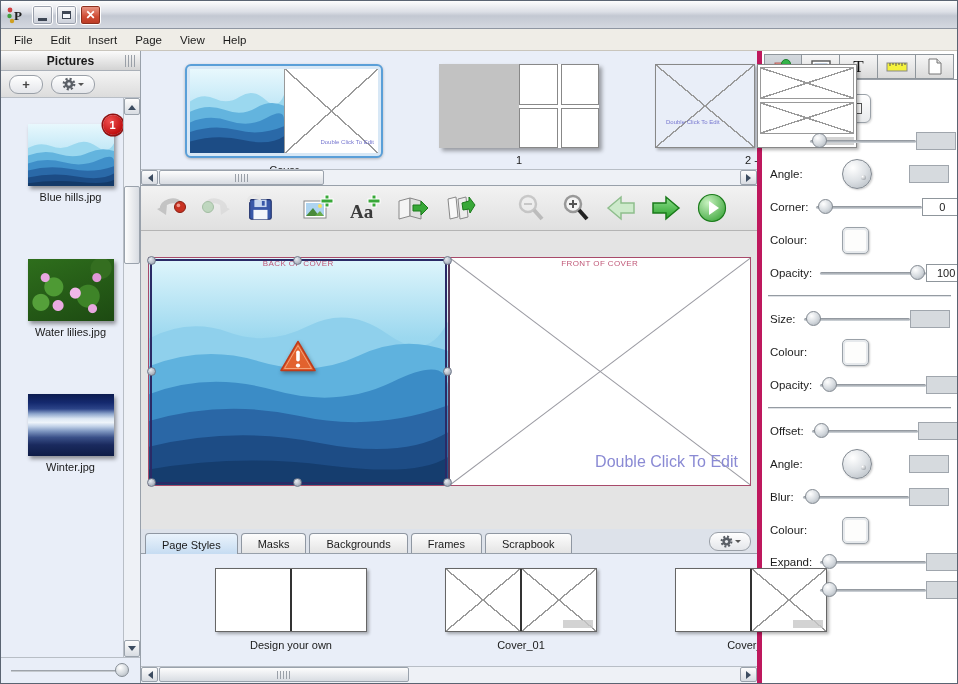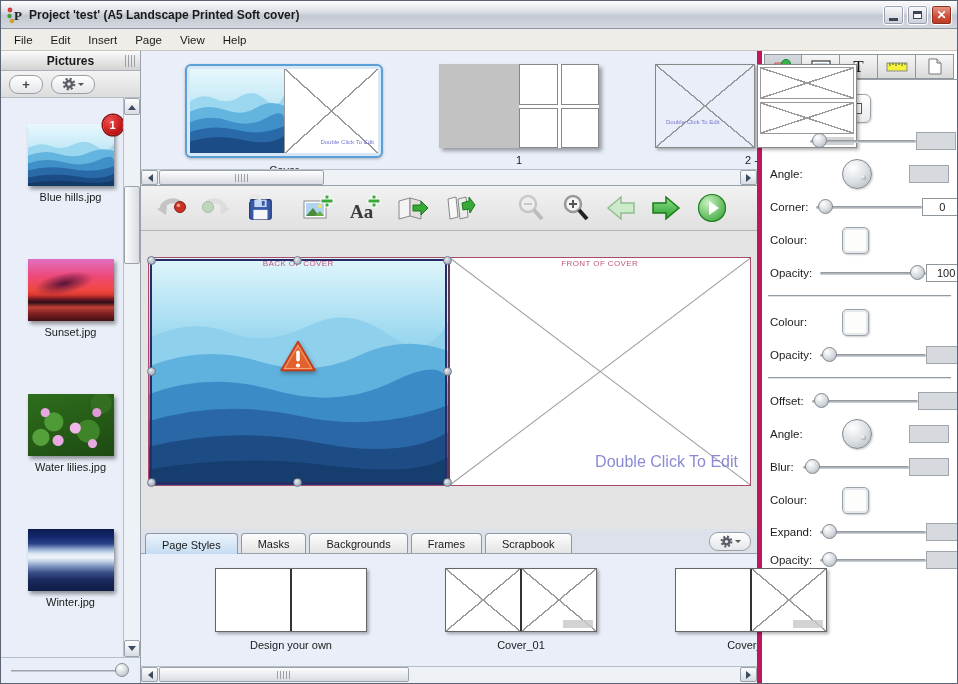--- a/index.html
+++ b/index.html
@@ -181,21 +181,20 @@
 
   <div class="titlebar">
     <span class="app-icon">
       <svg width="18" height="18" viewBox="0 0 18 18">
         <circle cx="4" cy="4" r="2.4" fill="#d04040"></circle>
         <circle cx="3.5" cy="10" r="2.2" fill="#40a040"></circle>
         <circle cx="6" cy="15" r="2.2" fill="#d0a020"></circle>
         <text x="8" y="14" font-size="13" font-weight="bold" fill="#202020" font-family="Liberation Serif, serif">P</text>
       </svg>
     </span>
-    <span class="title-text">Project 'test' (A5 Landscape Printed Soft cover)</span>
     <div class="win-btn">
         <span class="glyph-min"></span>
       </div>
     <div class="win-btn">
         <span class="glyph-max"></span>
       </div>
     <div class="win-btn close">
         <span>✕</span>
       </div>
   </div>
@@ -247,24 +246,20 @@
               <path fill="#3f8fc9" d="M0,140 Q60,118 125,136 T245,128 T300,133 V220 H0 Z"></path>
               <path fill="#2a69a8" d="M0,165 Q75,144 150,160 T300,150 V220 H0 Z"></path>
               <path fill="#1c4c85" d="M0,190 Q85,170 170,186 T300,176 V220 H0 Z"></path>
               <path fill="#143a68" d="M0,210 Q90,196 180,206 T300,198 V220 H0 Z"></path>
             </svg>
             <span class="badge">1</span>
           </div>
           <span class="pic-label">Blue hills.jpg</span>
         </div>
 
-        <div class="pic-item">
-          <div class="pic-thumb img-sunset"></div>
-          <span class="pic-label">Sunset.jpg</span>
-        </div>
 
         <div class="pic-item">
           <div class="pic-thumb img-lilies"></div>
           <span class="pic-label">Water lilies.jpg</span>
         </div>
 
         <div class="pic-item">
           <div class="pic-thumb img-winter"></div>
           <span class="pic-label">Winter.jpg</span>
         </div>
@@ -672,20 +667,30 @@
                 <div class="track"></div>
                 <div class="knob high"></div>
               </div>
             <div class="val-box on">100</div>
           </div>
         </div>
 
         <div class="prop-divider"></div>
 
 
+        <div class="prop-row">
+          <span class="prop-label">Size:</span>
+          <div class="ctrl-area">
+            <div class="slider">
+                <div class="track"></div>
+                <div class="knob low"></div>
+              </div>
+            <div class="val-box"></div>
+          </div>
+        </div>
 
         <div class="prop-row tall">
           <span class="prop-label">Colour:</span>
           <div class="ctrl-area">
               <div class="swatch"></div>
             </div>
         </div>
 
         <div class="prop-row">
           <span class="prop-label">Opacity:</span>

